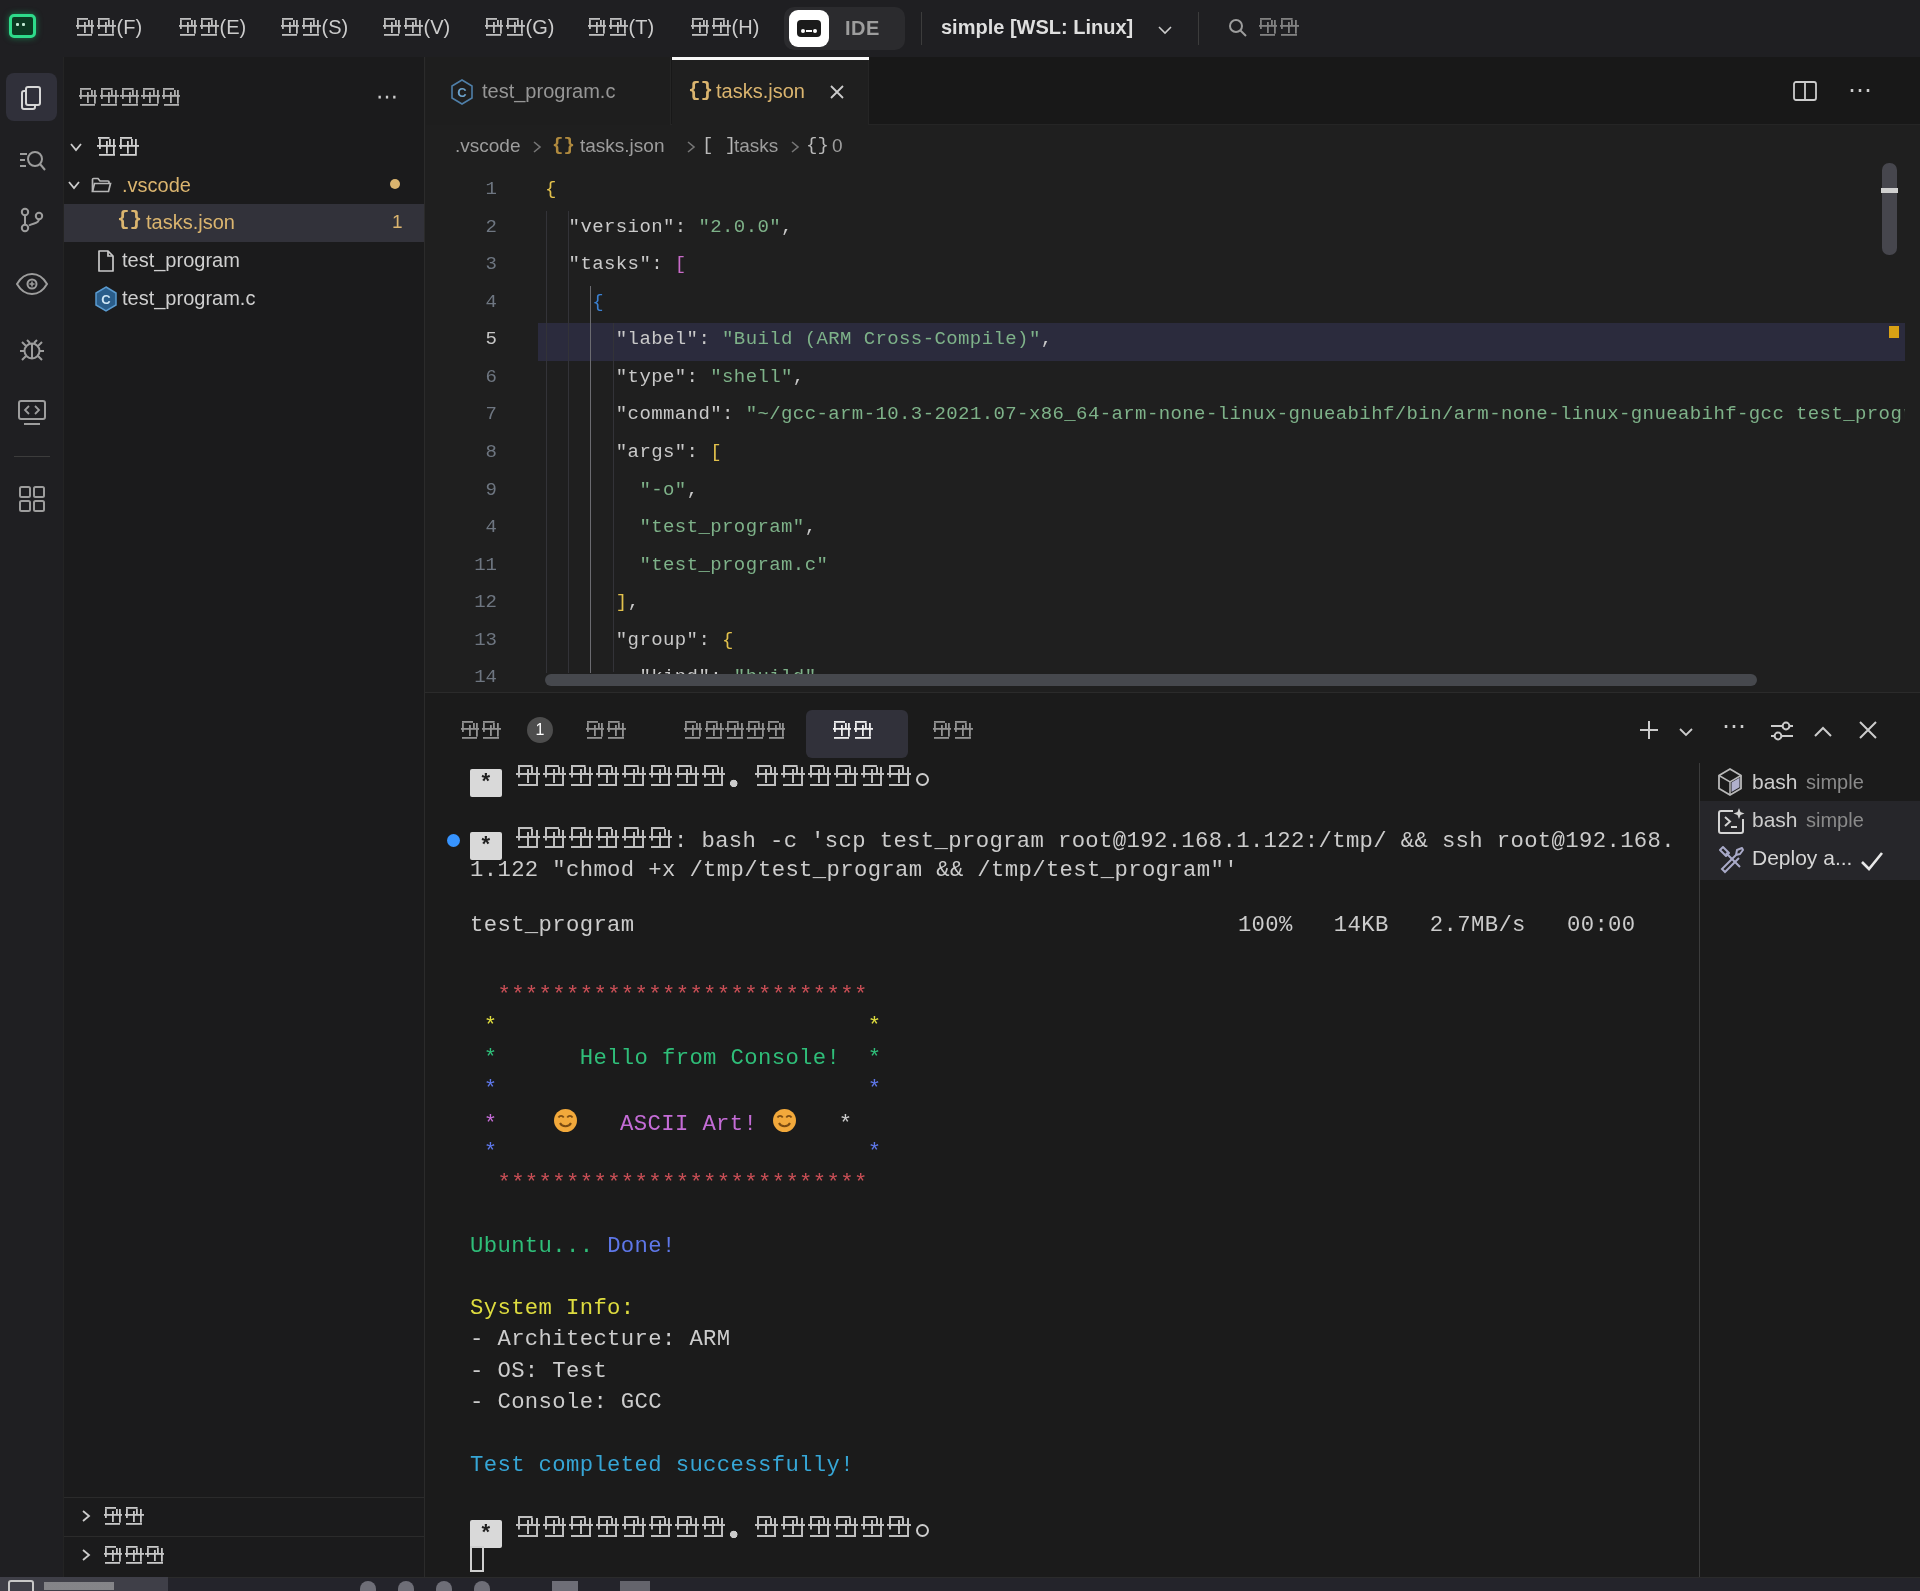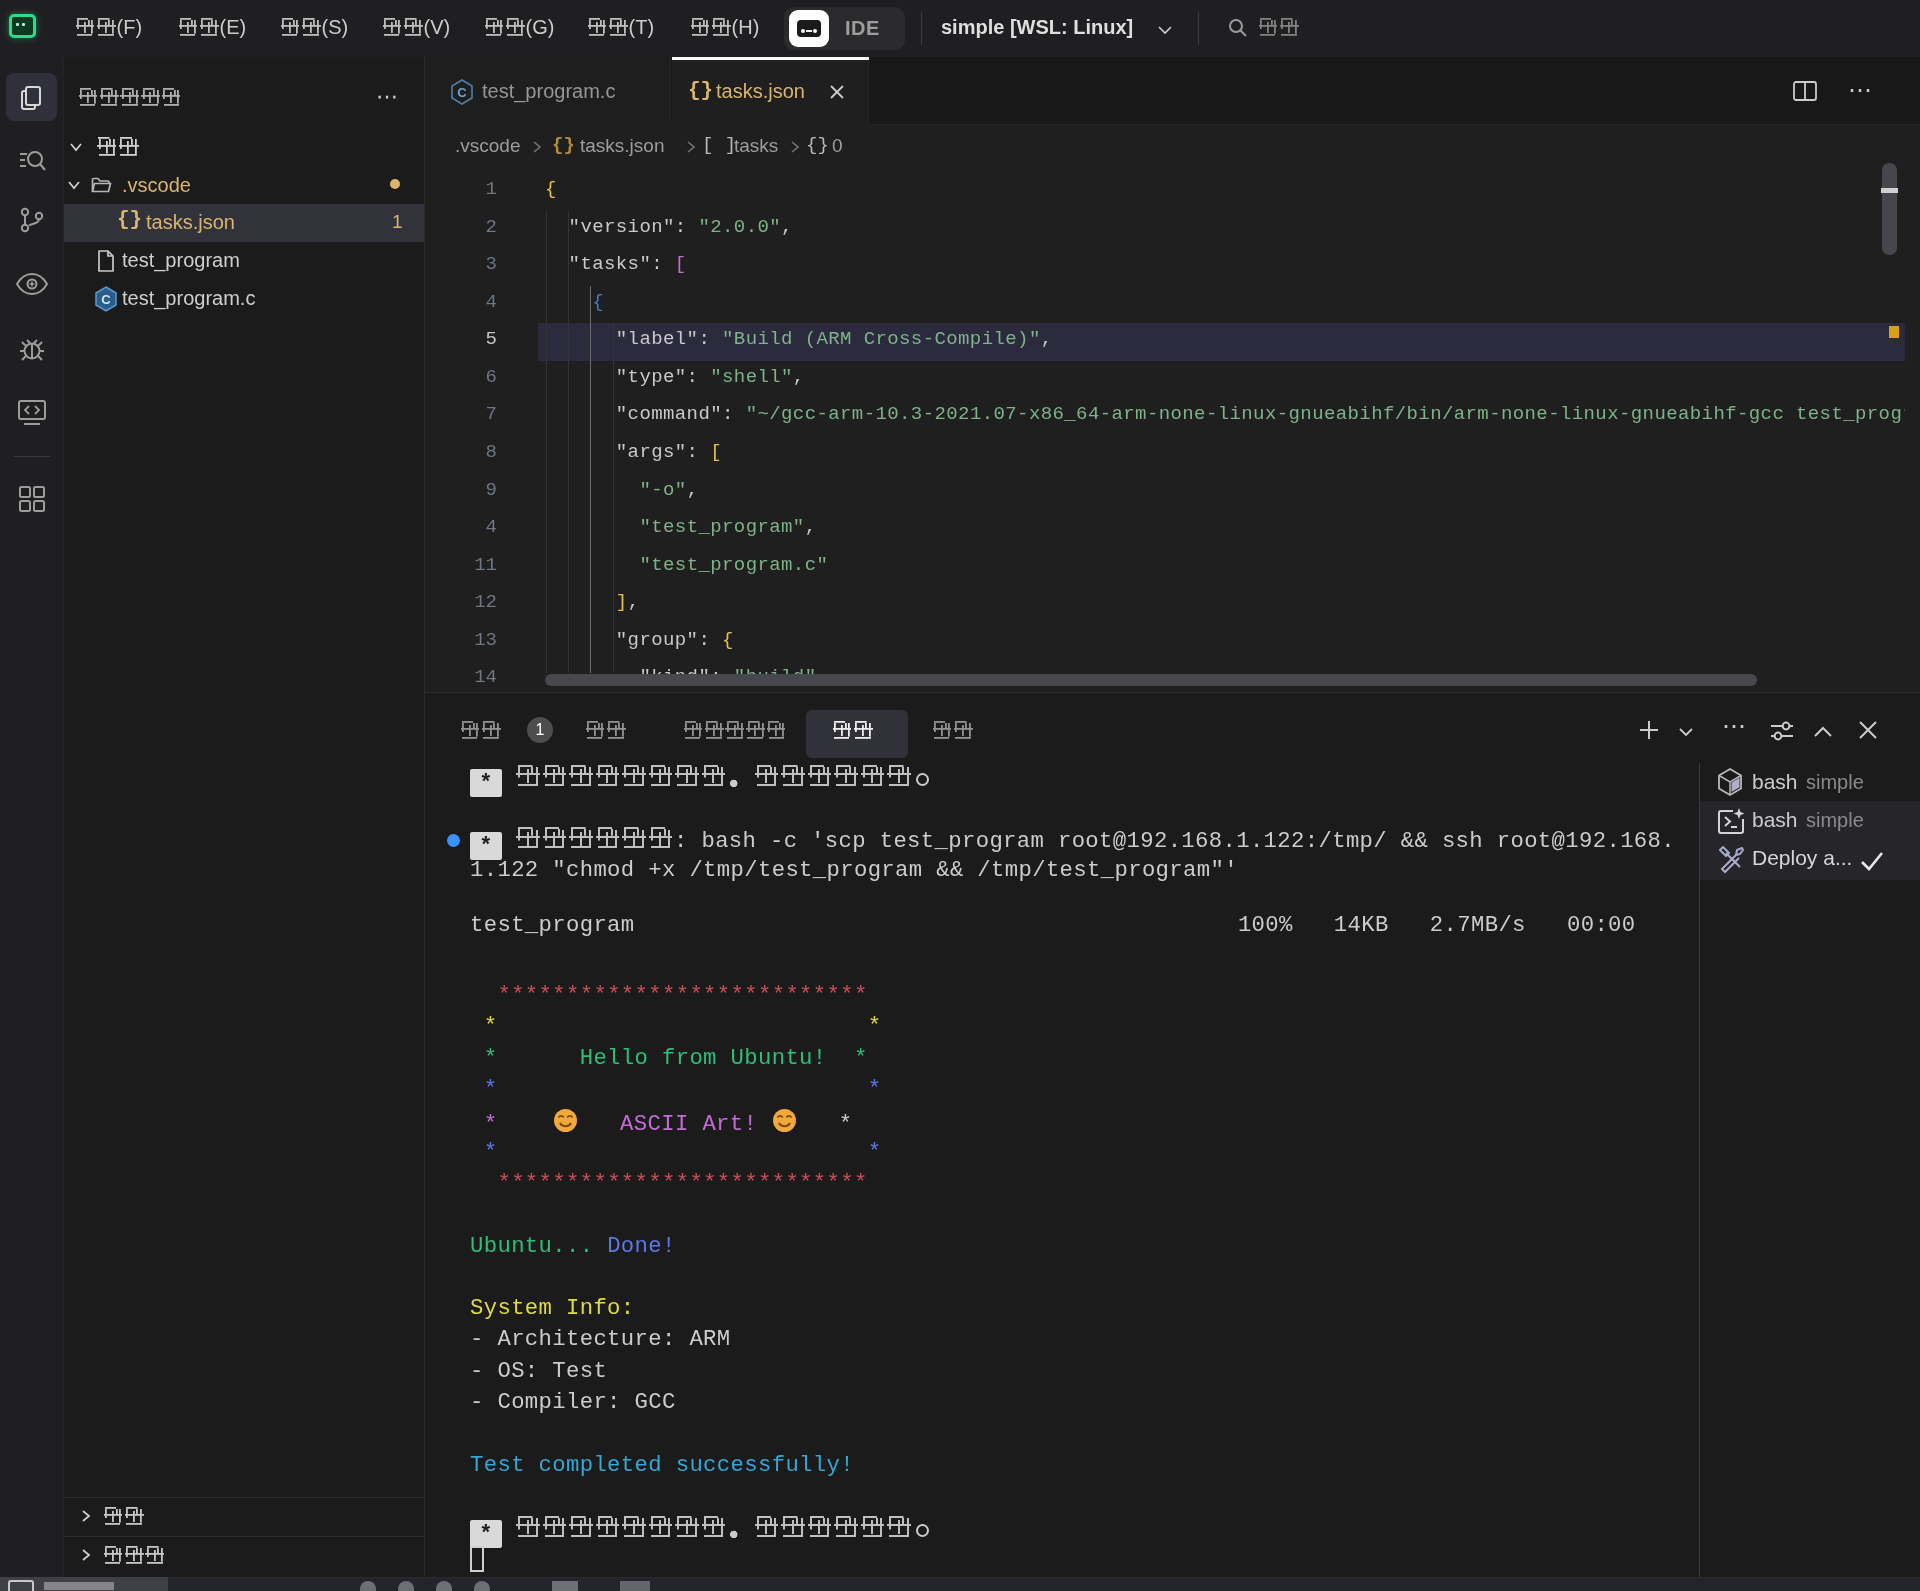--- a/index.html
+++ b/index.html
@@ -247,38 +247,38 @@
 font-size:22px;font-weight:bold;text-align:center;line-height:30px;vertical-align:-5px;margin-right:13px}
 .emo{display:inline-block;width:26.7px;vertical-align:-4px}
 </style>
 <div class="trow" style="top:763.0px"><span class="bdg">*</span><i class="tz"></i><i class="tz"></i><i class="tz"></i><i class="tz"></i><i class="tz"></i><i class="tz"></i><i class="tz"></i><i class="tz"></i><i class="tzc"></i><i class="tz"></i><i class="tz"></i><i class="tz"></i><i class="tz"></i><i class="tz"></i><i class="tz"></i><i class="tzp"></i></div>
 <div class="ab" style="left:447px;top:834px;width:13px;height:13px;border-radius:7px;background:#3794ff"></div>
 <div class="trow" style="top:825.6px"><span class="bdg">*</span><i class="tz"></i><i class="tz"></i><i class="tz"></i><i class="tz"></i><i class="tz"></i><i class="tz"></i>: bash -c 'scp test_program root@192.168.1.122:/tmp/ &amp;&amp; ssh root@192.168.</div>
 <div class="trow" style="top:856.9px">1.122 "chmod +x /tmp/test_program &amp;&amp; /tmp/test_program"'</div>
 <div class="trow" style="top:912px">test_program                                            100%   14KB   2.7MB/s   00:00</div>
 <div class="trow" style="top:982.1px">  <span style="color:#c94f56">***************************</span></div>
 <div class="trow" style="top:1013.4px"><span style="color:#dedc3f"> *                           *</span></div>
-<div class="trow" style="top:1044.7px"><span style="color:#2fbe79"> *      Hello from Ubuntu!  *</span></div>
+<div class="trow" style="top:1044.7px"><span style="color:#2fbe79"> *      Hello from Console!  *</span></div>
 <div class="trow" style="top:1076.0px"><span style="color:#5e77e8"> *                           *</span></div>
 <div class="trow" style="top:1107.3px"><span style="color:#c46cd6"> *    </span><span class="emo"><svg width="27" height="27" viewBox="0 0 27 27" style="display:inline">
         <circle cx="13.5" cy="13.5" r="11.5" fill="#f2a93b"></circle>
         <path d="M6.5 10.5c1.2-2.2 4-2.2 5.2 0M15.3 10.5c1.2-2.2 4-2.2 5.2 0" stroke="#7a4b12" stroke-width="1.8" fill="none"></path>
         <path d="M8 16c2 4.2 9 4.2 11 0" stroke="#7a4b12" stroke-width="2" fill="none"></path>
       </svg></span><span style="color:#c46cd6">   ASCII Art! </span><span class="emo"><svg width="27" height="27" viewBox="0 0 27 27" style="display:inline">
         <circle cx="13.5" cy="13.5" r="11.5" fill="#f2a93b"></circle>
         <path d="M6.5 10.5c1.2-2.2 4-2.2 5.2 0M15.3 10.5c1.2-2.2 4-2.2 5.2 0" stroke="#7a4b12" stroke-width="1.8" fill="none"></path>
         <path d="M8 16c2 4.2 9 4.2 11 0" stroke="#7a4b12" stroke-width="2" fill="none"></path>
       </svg></span>   *</div>
 <div class="trow" style="top:1138.6px"><span style="color:#5e77e8"> *                           *</span></div>
 <div class="trow" style="top:1169.9px">  <span style="color:#c94f56">***************************</span></div>
 <div class="trow" style="top:1232.5px"><span style="color:#2fbe79">Ubuntu...</span> <span style="color:#5e77e8">Done!</span></div>
 <div class="trow" style="top:1295.1px"><span style="color:#dedc3f">System Info:</span></div>
 <div class="trow" style="top:1326.4px">- Architecture: ARM</div>
 <div class="trow" style="top:1357.7px">- OS: Test</div>
-<div class="trow" style="top:1389.0px">- Compiler: GCC</div>
+<div class="trow" style="top:1389.0px">- Console: GCC</div>
 <div class="trow" style="top:1451.6px"><span style="color:#36a6d6">Test completed successfully!</span></div>
 <div class="trow" style="top:1514.2px"><span class="bdg">*</span><i class="tz"></i><i class="tz"></i><i class="tz"></i><i class="tz"></i><i class="tz"></i><i class="tz"></i><i class="tz"></i><i class="tz"></i><i class="tzc"></i><i class="tz"></i><i class="tz"></i><i class="tz"></i><i class="tz"></i><i class="tz"></i><i class="tz"></i><i class="tzp"></i></div>
 <div class="trow" style="top:1545.5px"><span style="display:inline-block;width:14px;height:26px;border:2px solid #cfcfcf;vertical-align:-4px"></span></div>
 <div class="ab" style="left:1699px;top:763px;width:1px;height:814px;background:#3c3c3c"></div>
 <div class="ab" style="left:1700px;top:801px;width:220px;height:79px;background:#26262a"></div>
 <svg class="ab" style="left:1716px;top:767px" width="28" height="30" viewBox="0 0 28 30">
 <path d="M14 2l11 6.5v13L14 28 3 21.5v-13z" stroke="#b9b9b9" stroke-width="1.8" fill="none"></path>
 <path d="M3 8.5L14 15l11-6.5M14 15v13" stroke="#b9b9b9" stroke-width="1.5" fill="none"></path>
 <path d="M15.5 15.5l8-4.8v9.5l-8 4.8z" fill="#b0b0cc"></path>
   </svg>

